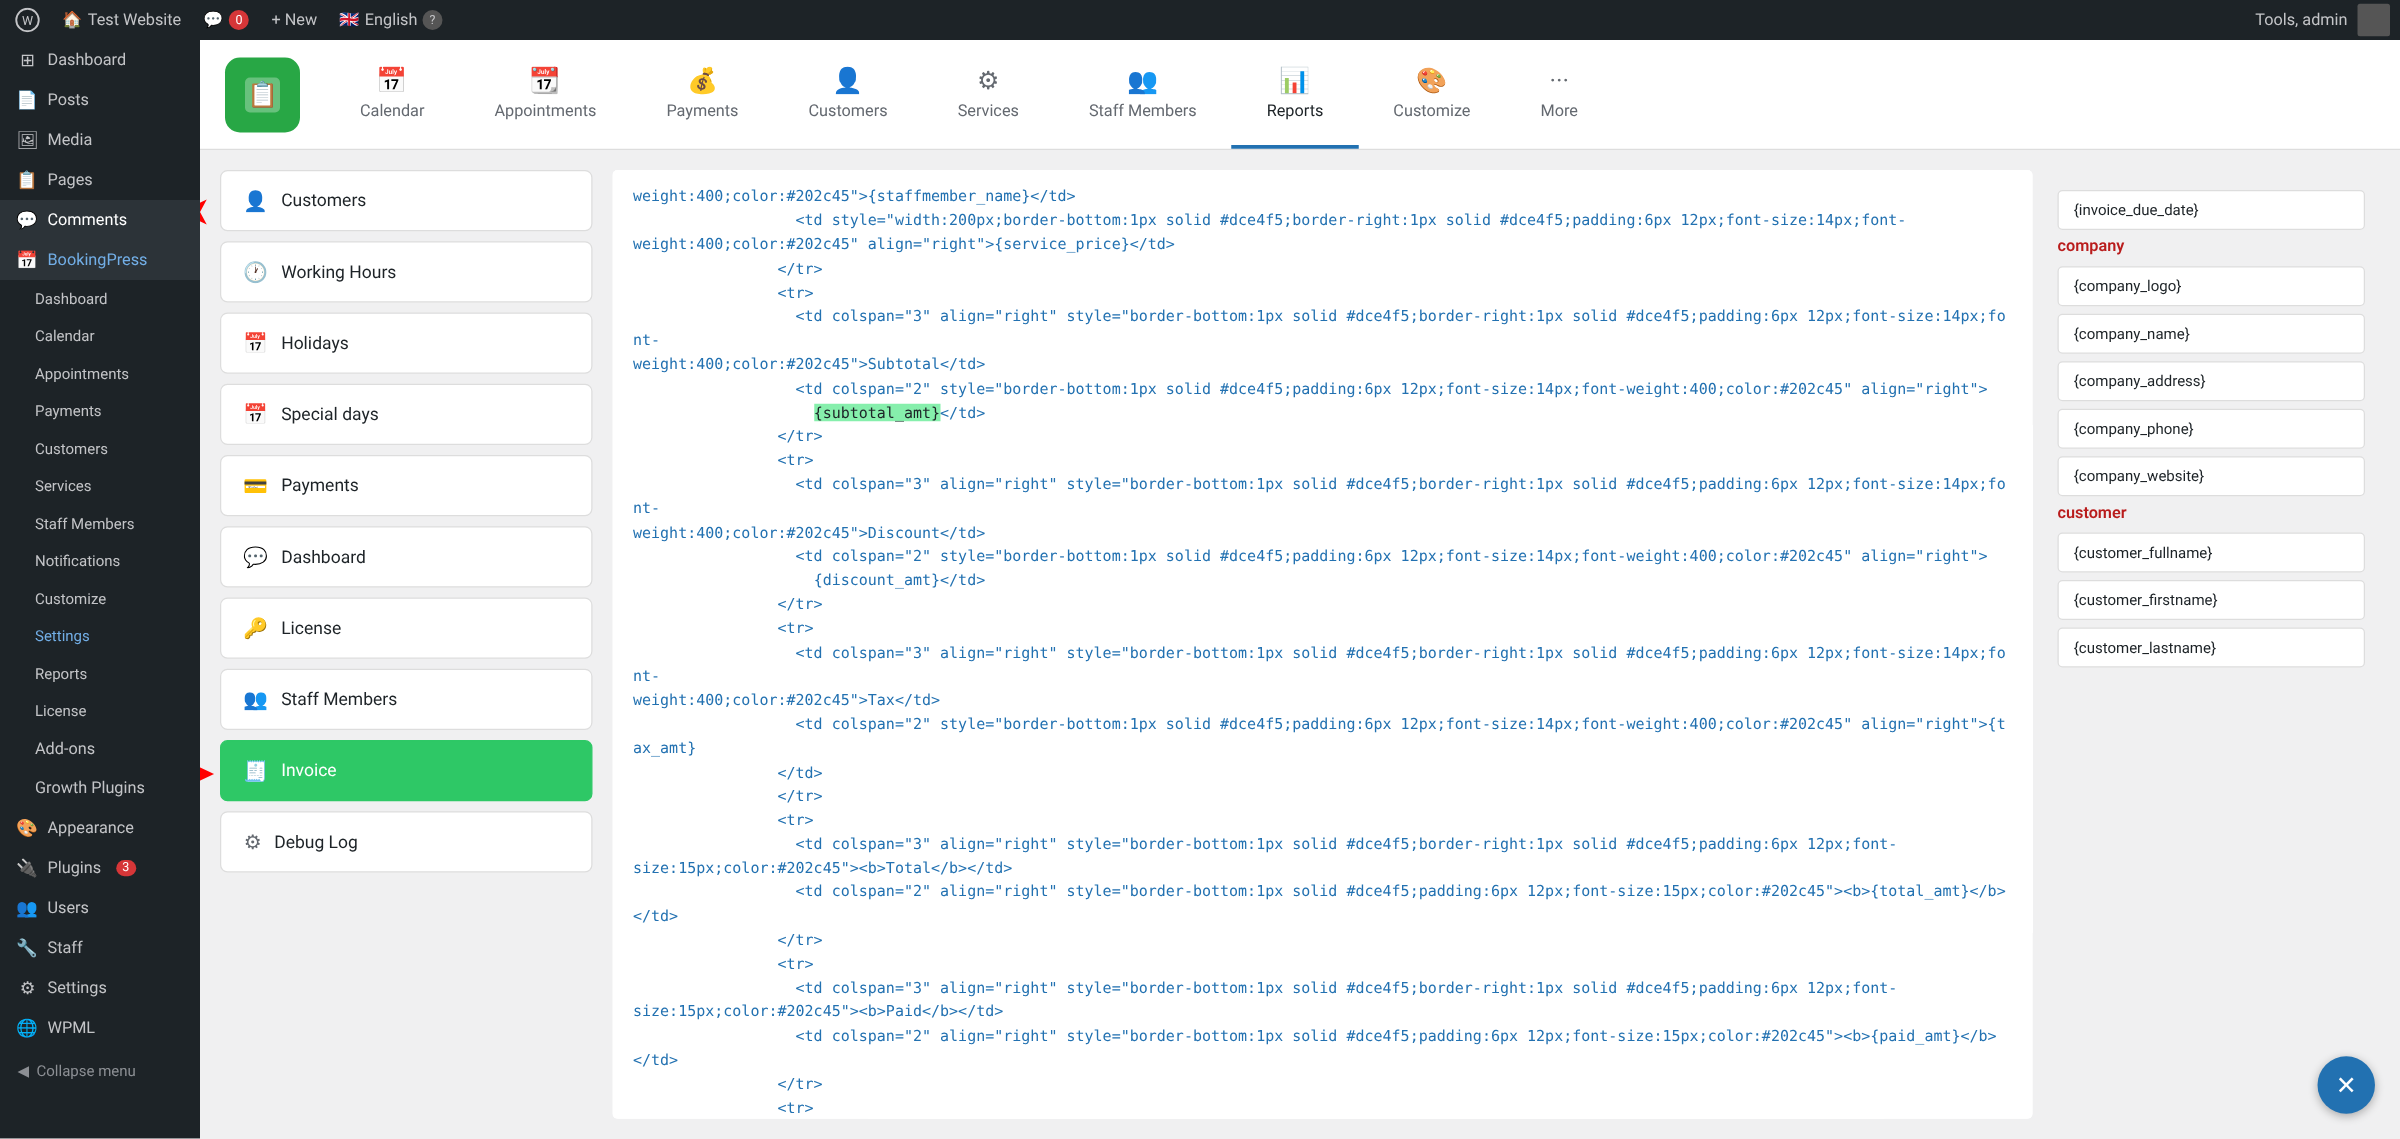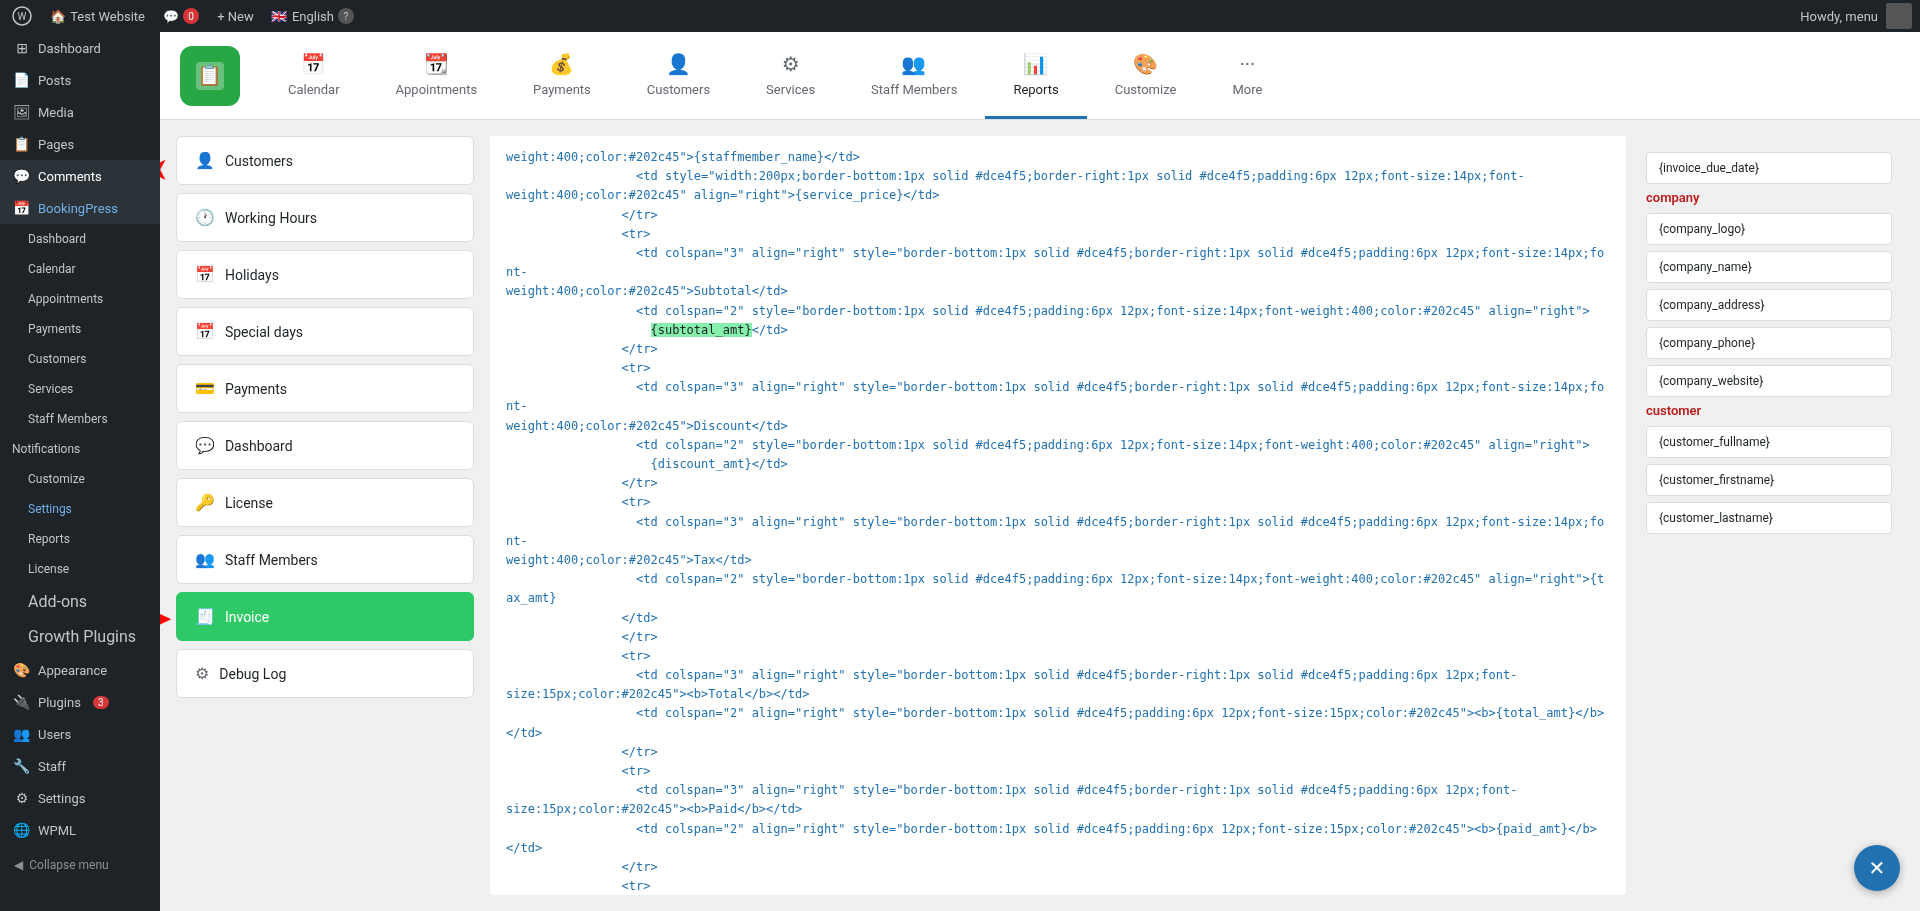--- a/index.html
+++ b/index.html
@@ -254,21 +254,21 @@
     <div class="admin-bar-item">
       <span>+ New</span>
     </div>
     <div class="admin-bar-item">
       <span>🇬🇧</span>
       <span>English</span>
       <span style="background:#555;border-radius:50%;width:16px;height:16px;display:inline-flex;align-items:center;justify-content:center;font-size:10px;">?</span>
     </div>
   </div>
   <div class="admin-bar-right">
-    <span>Howdy, menu</span>
+    <span>Tools, admin</span>
     <span style="width:26px;height:26px;background:#555;border-radius:2px;display:inline-block;"></span>
   </div>
 </div>
 
 <div class="app-layout">
 
   <div class="sidebar">
     <div class="sidebar-item">
       <span class="sidebar-icon">⊞</span>
       <span>Dashboard</span>
@@ -309,39 +309,39 @@
       </div>
       <div class="sidebar-item" style="padding-left:28px;font-size:12px;">
         <span>Customers</span>
       </div>
       <div class="sidebar-item" style="padding-left:28px;font-size:12px;">
         <span>Services</span>
       </div>
       <div class="sidebar-item" style="padding-left:28px;font-size:12px;">
         <span>Staff Members</span>
       </div>
-      <div class="sidebar-item" style="padding-left:12px;font-size:12px;">
+      <div class="sidebar-item" style="padding-left:28px;font-size:12px;">
         <span>Notifications</span>
       </div>
       <div class="sidebar-item" style="padding-left:28px;font-size:12px;">
         <span>Customize</span>
       </div>
       <div class="sidebar-item active" style="padding-left:28px;font-size:12px;color:#72aee6;">
         <span>Settings</span>
       </div>
       <div class="sidebar-item" style="padding-left:28px;font-size:12px;">
         <span>Reports</span>
       </div>
       <div class="sidebar-item" style="padding-left:28px;font-size:12px;">
         <span>License</span>
       </div>
-      <div class="sidebar-item" style="padding-left:28px;font-size:16px;">
+      <div class="sidebar-item" style="padding-left:28px;font-size:13px;">
         <span>Add-ons</span>
       </div>
-      <div class="sidebar-item" style="padding-left:28px;font-size:16px;">
+      <div class="sidebar-item" style="padding-left:28px;font-size:13px;">
         <span>Growth Plugins</span>
       </div>
     </div>
 
     <div class="sidebar-item">
       <span class="sidebar-icon">🎨</span>
       <span>Appearance</span>
     </div>
     <div class="sidebar-item">
       <span class="sidebar-icon">🔌</span>

